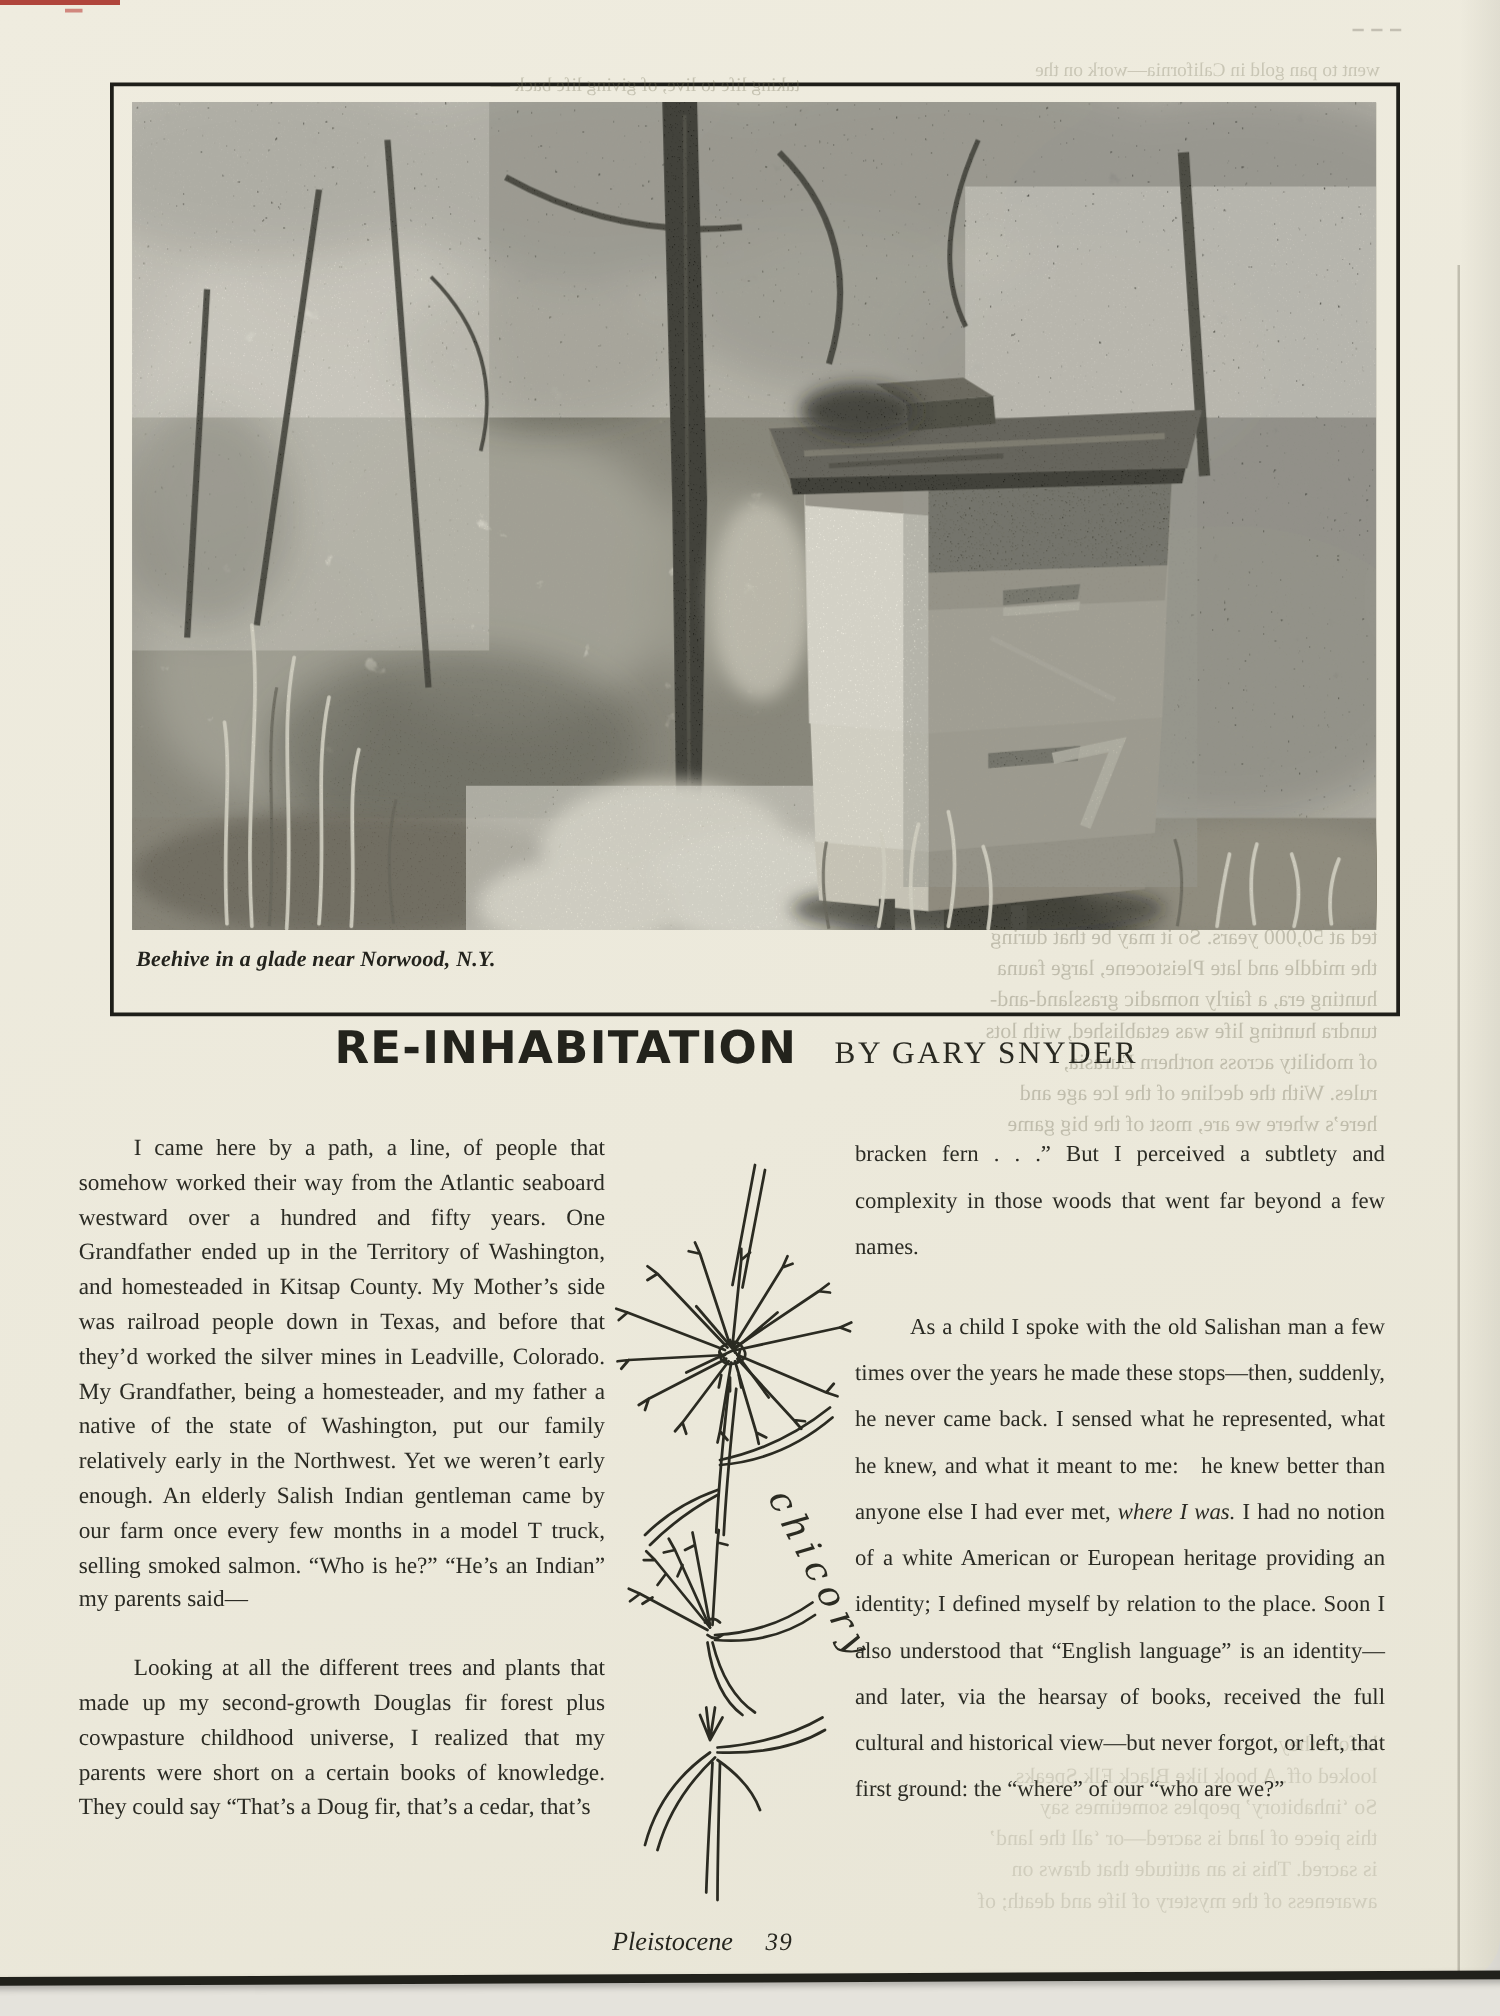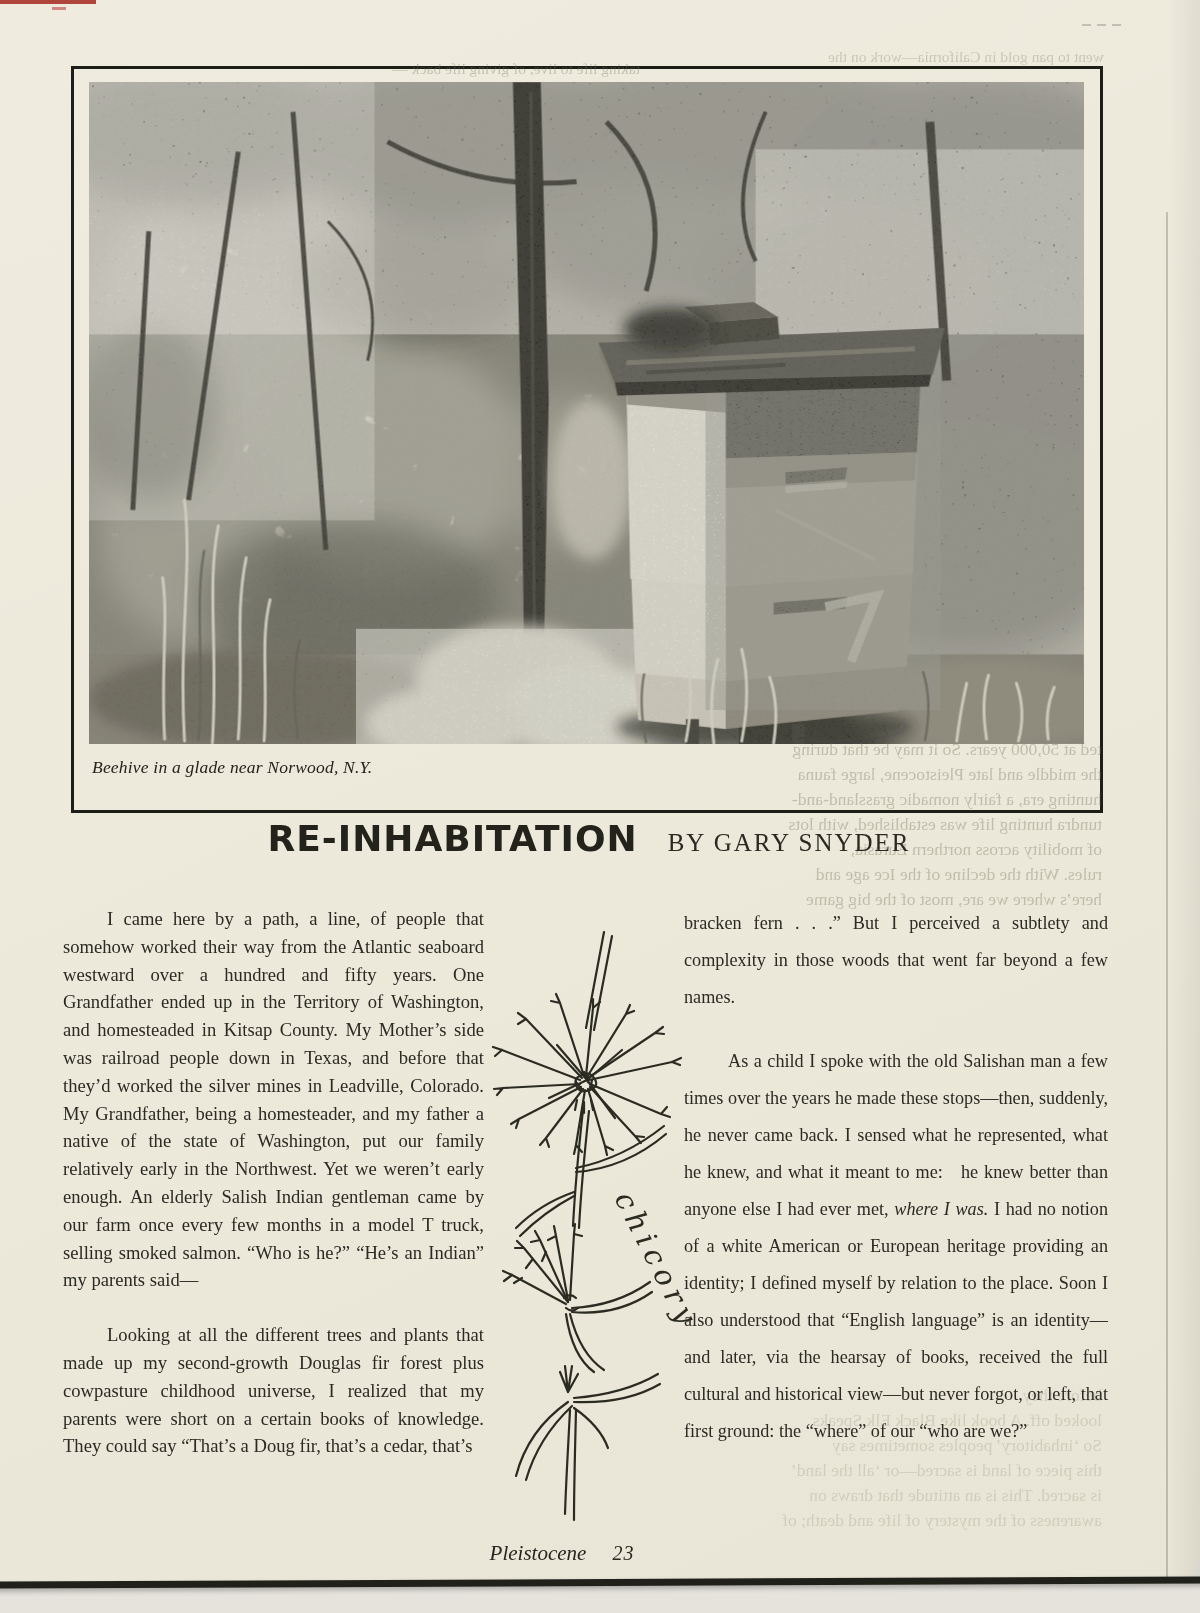--- a/index.html
+++ b/index.html
@@ -26,22 +26,23 @@
   .right-shade{
     position:absolute;left:1168px;top:0;width:32px;height:1584px;
     background:linear-gradient(90deg,rgba(0,0,0,0),rgba(0,0,0,.06));
   }
   .red-mark{position:absolute;left:0;top:0;width:96px;height:4px;background:#b0453c;}
   .red-dash{position:absolute;left:52px;top:7px;width:14px;height:3px;background:#c0524a;opacity:.65;}
   .pencil-marks{position:absolute;left:1082px;top:12px;width:60px;height:10px;opacity:.5;}
   .pencil-marks i{display:inline-block;width:9px;height:2px;background:#9a9589;margin-right:6px;}
 
   .photo-frame{
-    position:absolute;left:71px;top:66px;width:1026px;height:741px;
+    position:absolute;left:88px;top:66px;width:1026px;height:741px;
     border:3px solid #1e1e19;
+    font-weight:bold;
   }
   .photo{
     position:absolute;left:15px;top:13px;width:995px;height:662px;
     background:#9a968a;overflow:hidden;
   }
   .caption{
     position:absolute;left:18px;top:688px;
     font-style:italic;font-size:17.5px;letter-spacing:.2px;color:#23231d;
   }
 
@@ -325,20 +326,20 @@
     </svg>
   </div>
 
   <div class="col right">
     <p>bracken fern . . .” But I perceived a subtlety and complexity in those woods that went far beyond a few names.</p>
     <p class="indent"><span>As a child I spoke with the old Salishan man a few times over the years he made these stops—then, suddenly, he never came back. I sensed what he represented, what he knew, and what it meant to me:  he knew better than anyone else I had ever met, </span><i>where I was.</i><span> I had no notion of a white American or European heritage providing an identity; I defined myself by relation to the place. Soon I also understood that “English language” is an identity—and later, via the hearsay of books, received the full cultural and historical view—but never forgot, or left, that first ground: the “where” of our “who are we?”</span></p>
   </div>
 
   <div class="footer">
     <span class="pub">Pleistocene</span>
-    <span class="pnum">23</span>
+    <span class="pnum">39</span>
   </div>
 
   <div class="page-right-edge"></div>
   <div class="right-shade"></div>
 </div>
 
 <div class="page-bottom-edge"></div>
 
 </body></html>

